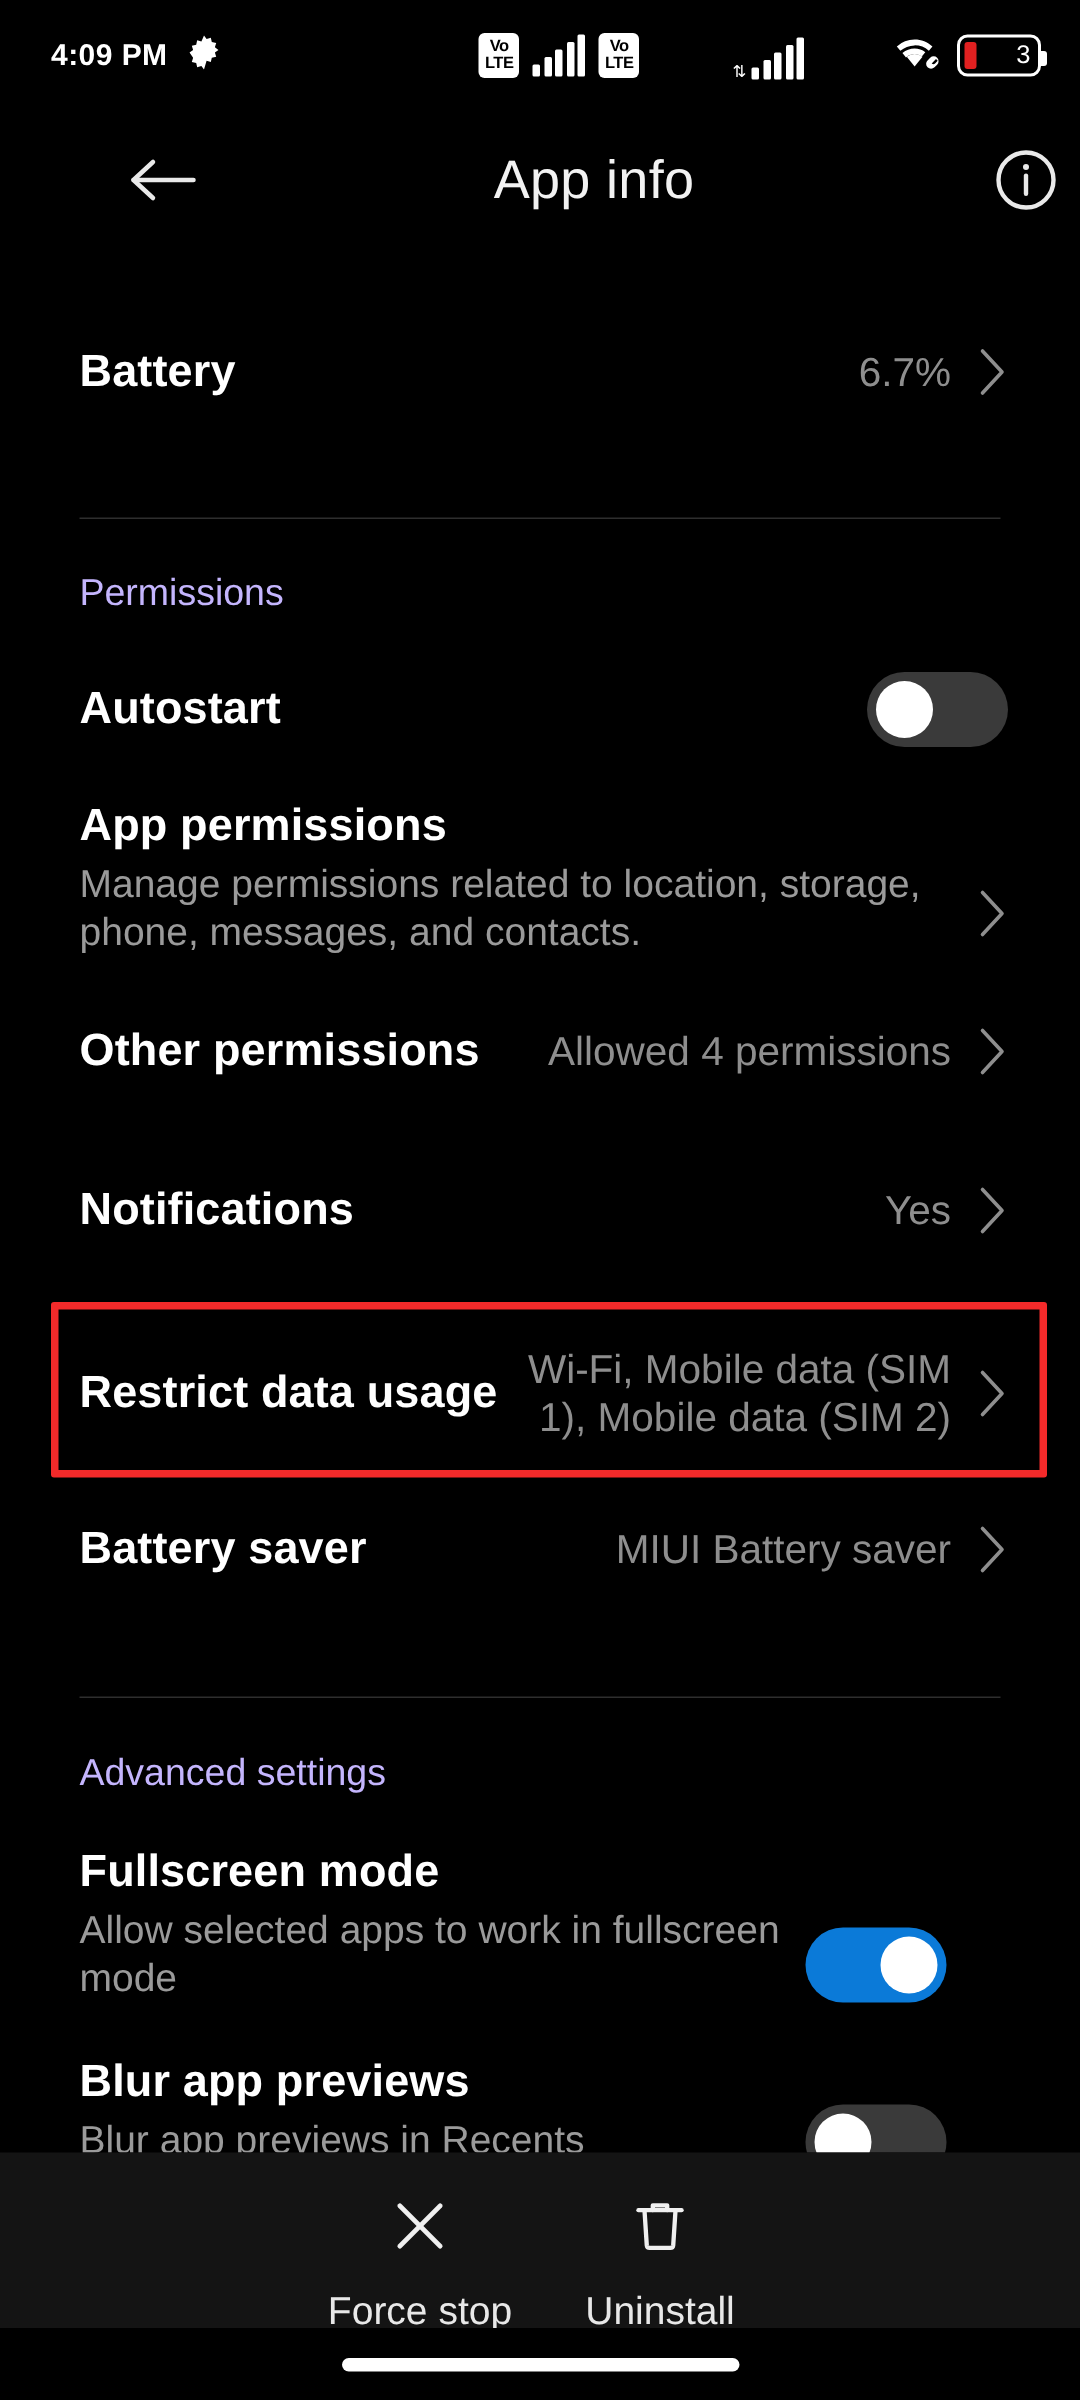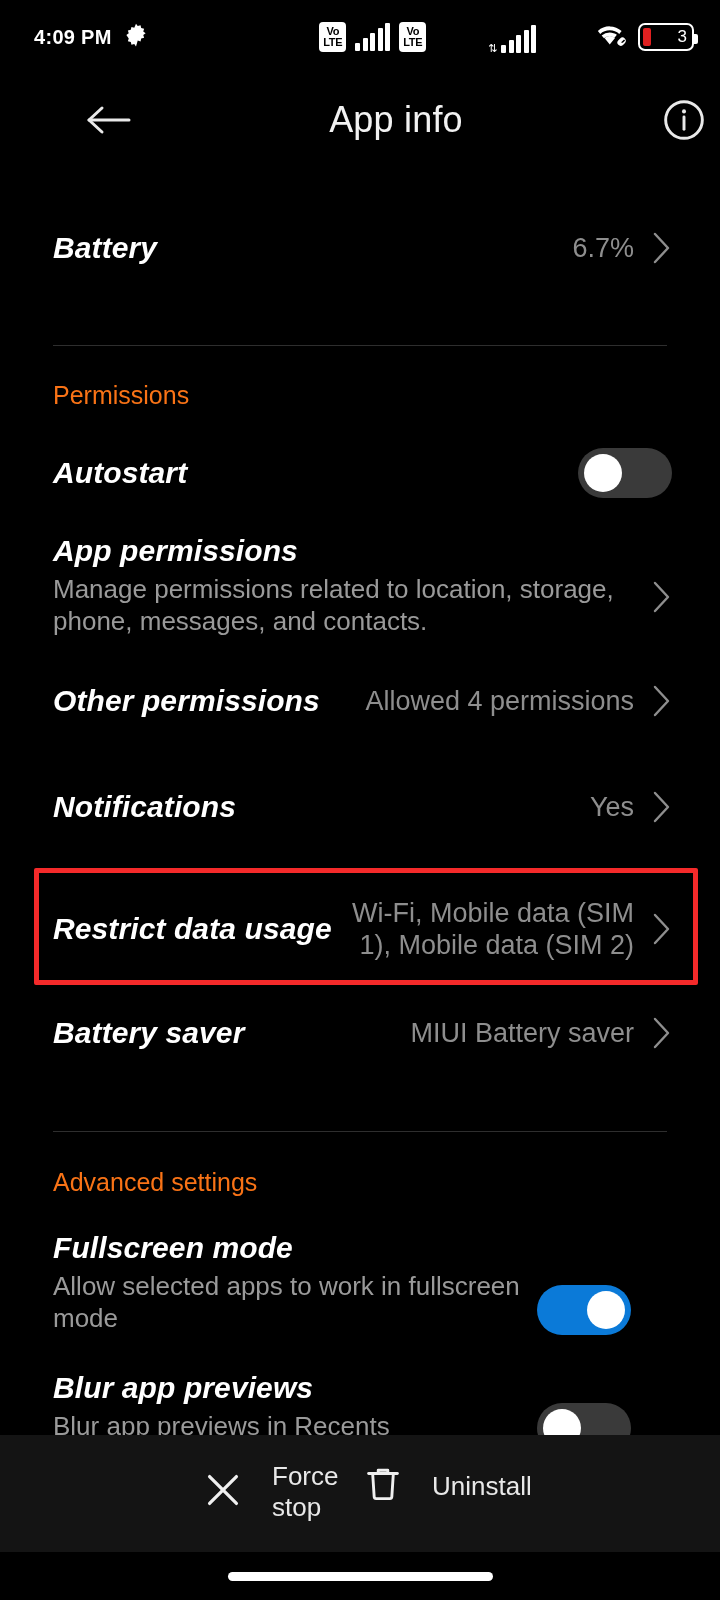--- a/index.html
+++ b/index.html
@@ -65,33 +65,33 @@
 
   
   .content { position:absolute; top:166px; left:0; width:720px; height:1269px; overflow:hidden; }
 
   .row {
     position:relative; display:flex; align-items:center;
     padding:0 48px 0 53px; min-height:62px;
   }
   .row .texts { flex:1; min-width:0; }
   .row .tname {
-    color:#fff; font-size:30px; font-weight:700; letter-spacing:.1px; white-space:nowrap;font-style:italic;
+    color:#fff; font-size:30px; font-weight:700; letter-spacing:.1px; white-space:nowrap;
   }
   .row .tsub {
     color:#9a9a9a; font-size:26px; font-weight:400; line-height:1.22; margin-top:6px;
   }
   .row .tval {
     color:#8e8e8e; font-size:27px; font-weight:400; text-align:right;
     margin-left:14px; line-height:1.22;
   }
   .chev { margin-left:16px; flex:0 0 auto; display:flex; align-items:center; }
 
   .section-label {
-    color:#f97316; font-size:25px; font-weight:400; padding:0 53px;
+    color:#c4b5fd; font-size:25px; font-weight:400; padding:0 53px;
   }
   .divider { height:1px; background:#2e2e2e; margin:0 53px; }
 
   .toggle {
     flex:0 0 auto; width:94px; height:50px; border-radius:25px;
     position:relative; margin-left:14px;
   }
   .toggle.off { background:#3a3a3a; }
   .toggle.on  { background:#0b7ad8; }
   .toggle .knob {
@@ -107,22 +107,22 @@
     border:5px solid #f42a2a; border-radius:2px; pointer-events:none;
   }
 
   
   .actionbar {
     position:absolute; left:0; bottom:0; width:720px; height:165px;
     background:#141414; display:flex; align-items:flex-start;
     justify-content:center; gap:0; padding-top:26px;
   }
   .action {
-    width:160px; display:flex; 
-    align-items:center; gap:26px;
+    width:160px; display:flex; flex-direction:column;
+    align-items:center; gap:13px;
   }
   .action .lbl { color:#e8e8e8; font-size:26px; font-weight:400; }
   .navbar {
     position:absolute; left:0; bottom:0; width:720px; height:48px;
     background:#000; display:flex; align-items:center; justify-content:center;
   }
   .home-ind { width:265px; height:9px; background:#fff; border-radius:5px; }
 </style>
 </head>
 <body>
@@ -228,21 +228,21 @@
       <div class="texts">
           <div class="tname">Autostart</div>
         </div>
       <div class="toggle off">
           <span class="knob"></span>
         </div>
     </div>
 
     <div style="height:12px"></div>
 
-    <div class="row" style="min-height:110px; align-items:flex-start; padding-top:10px">
+    <div class="row" style="min-height:110px; align-items:center; padding-top:10px">
       <div class="texts">
         <div class="tname">App permissions</div>
         <div class="tsub">Manage permissions related to location, storage, phone, messages, and contacts.</div>
       </div>
       <span class="chev" style="margin-top:46px">
         <svg width="22" height="34" viewBox="0 0 22 34" fill="none" stroke="#8e8e8e" stroke-width="2.4" stroke-linecap="round" stroke-linejoin="round">
             <path d="M5 3l13 14L5 31"></path>
           </svg>
       </span>
     </div>

